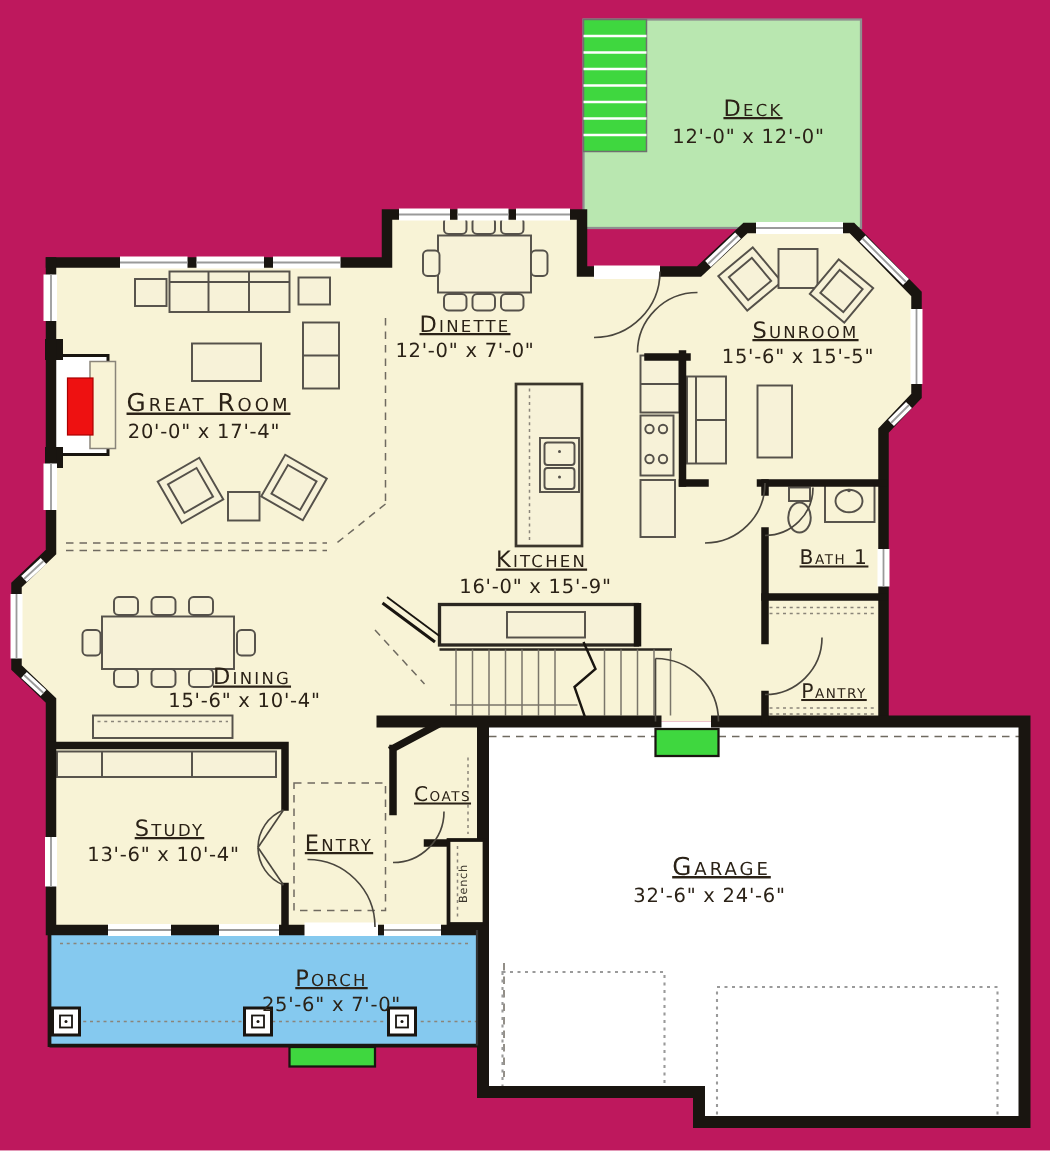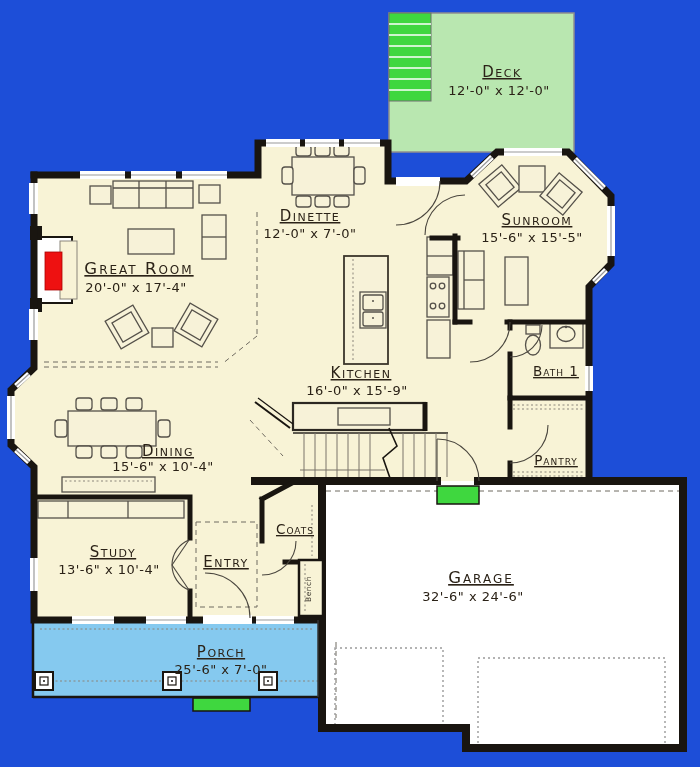--- a/index.html
+++ b/index.html
@@ -1,16 +1,16 @@
 <!DOCTYPE html>
 <html><head>
 <meta charset="utf-8">
 <style>
   html,body{margin:0;padding:0;background:#ffffff;}
-  .plan-wrap{width:700px;height:767px;position:relative;background:#1d4ed8;overflow:hidden;}
+  .plan-wrap{width:700px;height:767px;position:relative;background:#be185d;overflow:hidden;}
   svg{display:block;}
   text{font-family:"DejaVu Sans",sans-serif;fill:#2b2217;text-anchor:middle;}
   .rn{font-variant:small-caps;letter-spacing:1.5px;text-decoration:underline;font-size:15px;}
   .rn.lg{font-size:16.5px;letter-spacing:2px;}
   .rn.sm{font-size:13.5px;letter-spacing:1px;}
   .dm{font-size:13px;letter-spacing:0.5px;}
   .bench-t{font-size:7.5px;letter-spacing:0.5px;text-decoration:none;fill:#3b362c;}
   .wall{stroke:#191510;stroke-width:7;fill:none;stroke-linecap:square;}
   .wall8{stroke:#191510;stroke-width:8;fill:none;stroke-linecap:square;}
   .wall5{stroke:#191510;stroke-width:5;fill:none;stroke-linecap:square;}

